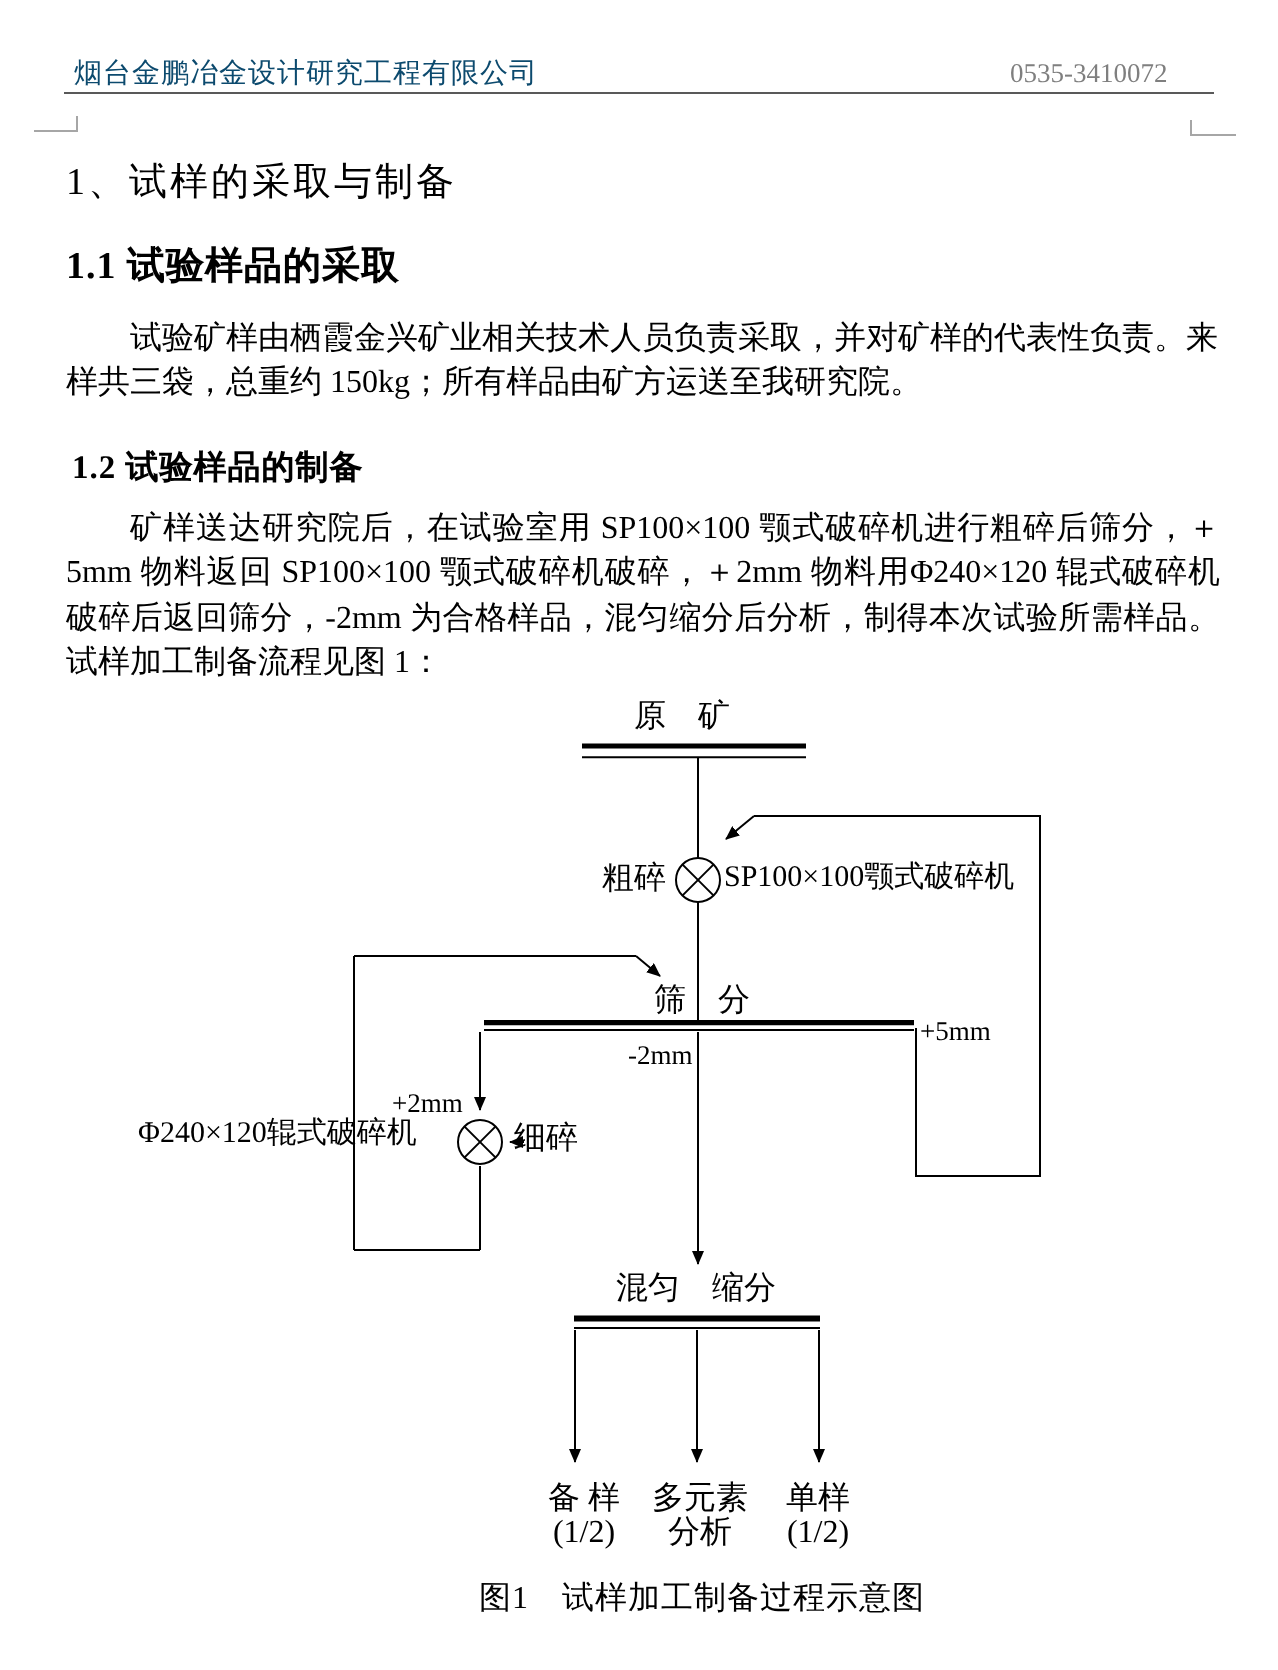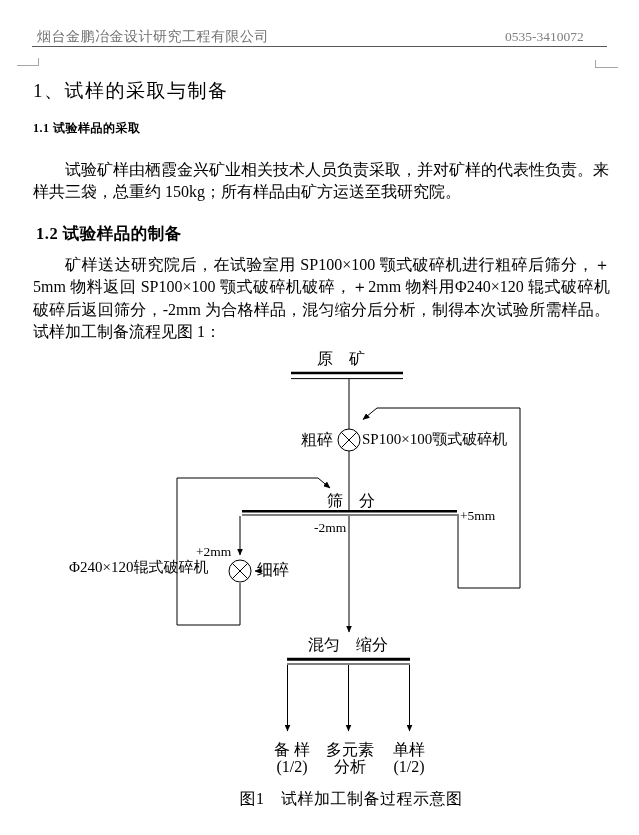--- a/index.html
+++ b/index.html
@@ -3,28 +3,28 @@
 <meta charset="utf-8">
 <style>
   html,body{margin:0;padding:0;background:#e8e8e8;}
   .page{
     position:relative;width:639px;height:835px;background:#ffffff;
     font-family:"Liberation Serif","DejaVu Serif",serif;color:#000;
     overflow:hidden;margin:0 auto;
   }
   .abs{position:absolute;}
   
-  .hdr-company{left:37px;top:28px;font-size:14px;color:#737373;letter-spacing:0.5px;}
+  .hdr-company{left:37px;top:28px;font-size:14px;color:#0c4a6e;letter-spacing:0.5px;}
   .hdr-phone{left:505px;top:29px;font-size:13.5px;color:#7f7f7f;}
   .hdr-rule{left:32px;top:46px;width:575px;height:0;border-top:1.4px solid #595959;}
   .corner-left{left:17px;top:58px;width:21px;height:7px;border-bottom:1px solid #a6a6a6;border-right:1px solid #a6a6a6;}
   .corner-right{left:595px;top:60px;width:22px;height:7px;border-bottom:1px solid #a6a6a6;border-left:1px solid #a6a6a6;}
   
   .doc-title{left:33px;top:78px;font-size:19px;font-weight:normal;letter-spacing:1.5px;}
-  .h2a{left:33px;top:120px;font-size:12px;font-weight:bold;letter-spacing:0.5px;}
+  .h2a{left:33px;top:120px;font-size:19px;font-weight:bold;letter-spacing:0.5px;}
   .h2b{left:36px;top:223px;font-size:16.5px;font-weight:bold;letter-spacing:0.5px;}
   .para{font-size:16px;line-height:22.3px;text-align:justify;text-indent:2em;word-break:break-word;}
   .p1{left:33px;top:159px;width:576px;}
   .p2{left:33px;top:254px;width:577px;}
   
   .dlabel{font-size:16px;line-height:1.05;white-space:nowrap;}
   .dsmall{font-size:13.5px;line-height:1;white-space:nowrap;}
   .center{transform:translateX(-50%);}
   .tcenter{text-align:center;}
   .caption{font-size:16px;letter-spacing:0.5px;white-space:nowrap;}

